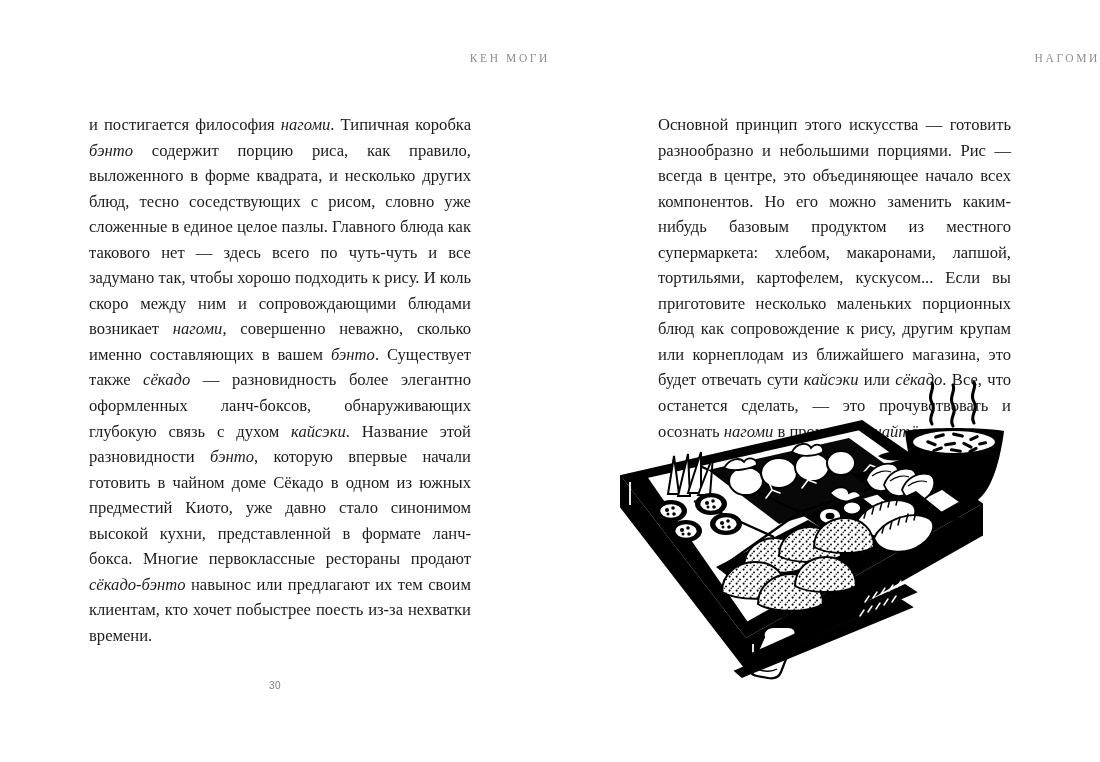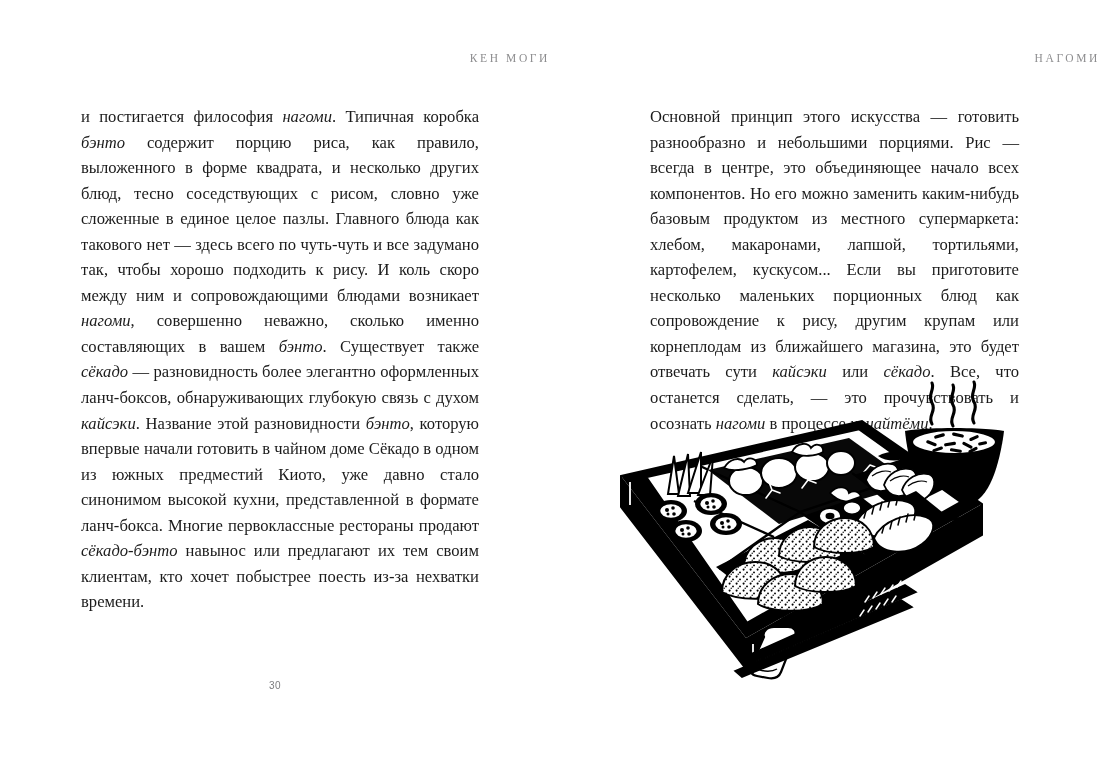--- a/index.html
+++ b/index.html
@@ -61,21 +61,21 @@
 
   
   .textcol {
     position: absolute;
     top: 100px;
   }
   .page-left .textcol  { left: 77px;  width: 406px; }
   .page-right .textcol { left: 96px;  width: 377px; }
 
   .para {
-    margin: 4px;
+    margin: 12px;
     font-size: 16.6px;
     line-height: 25.55px;
     text-align: justify;
     text-justify: inter-word;
     hyphens: manual;
     color: #1b1b1b;
     font-weight: 400;
   }
   .para + .para { text-indent: 1.55em; }
   .para i, .para em {

